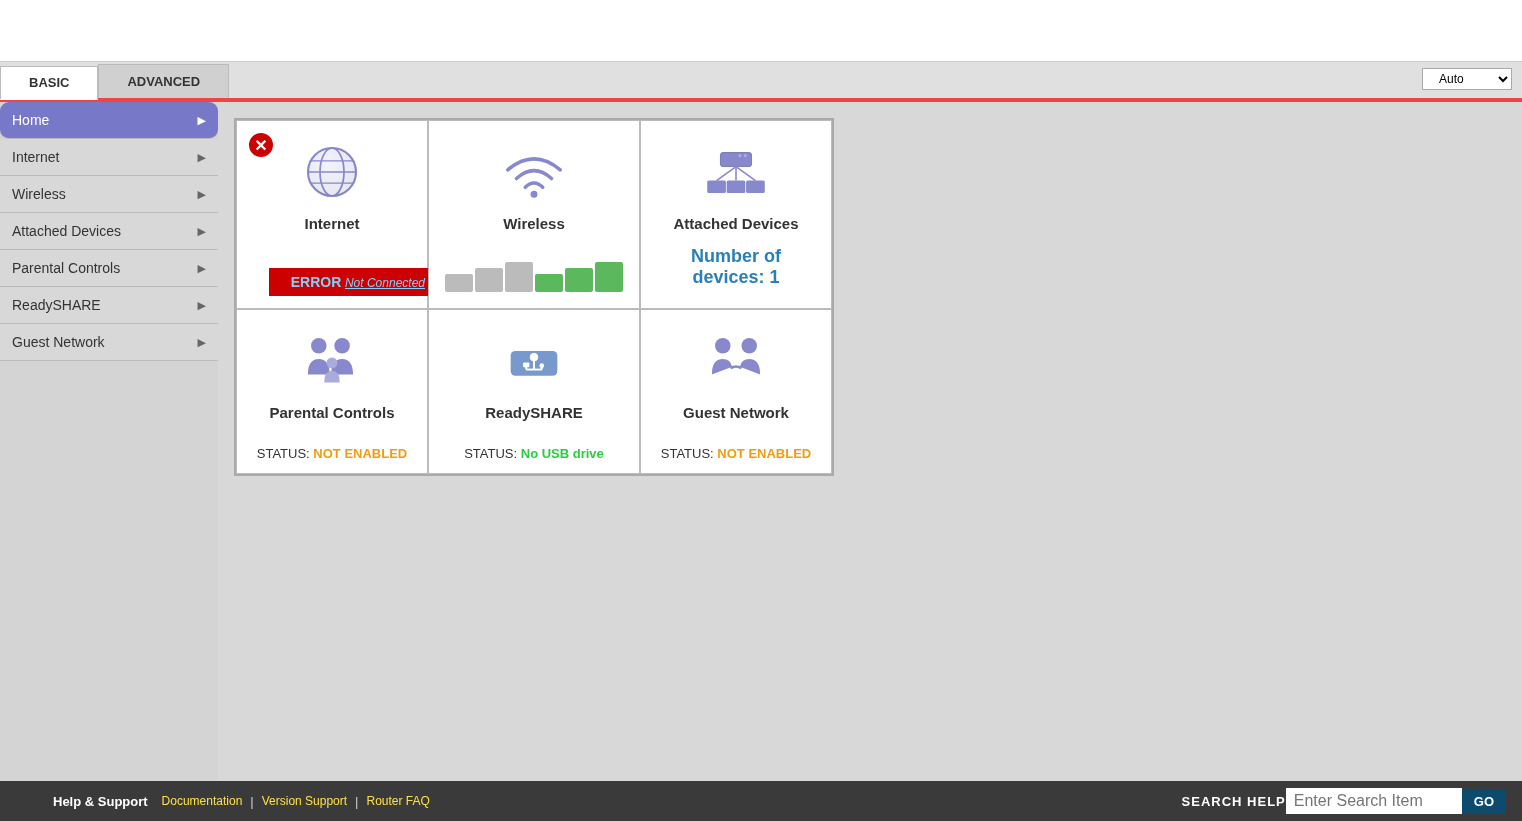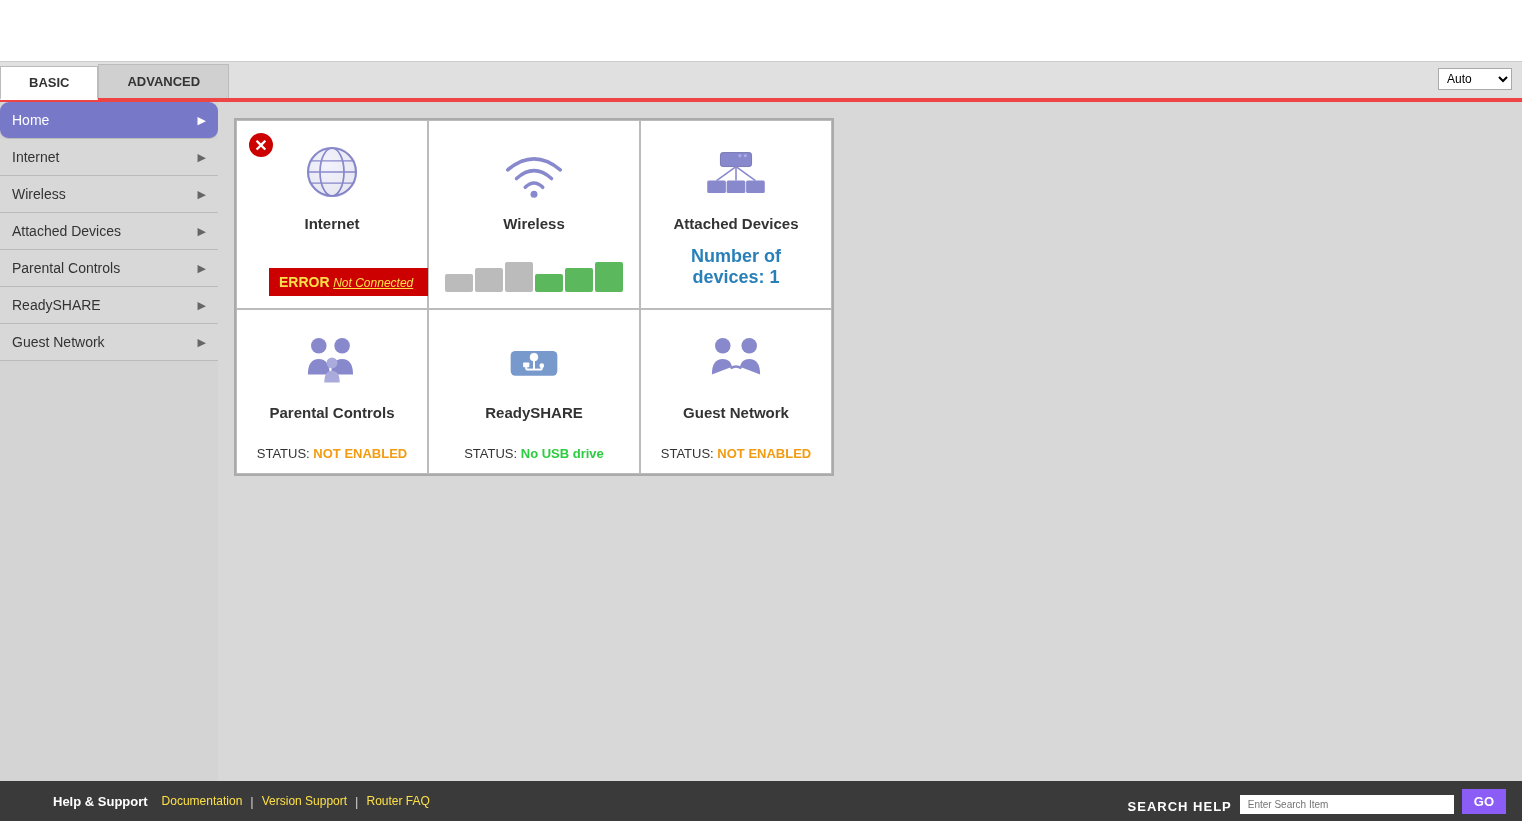--- a/index.html
+++ b/index.html
@@ -64,21 +64,21 @@
       background: white;
       border-bottom: 2px solid white;
       margin-bottom: -2px;
       z-index: 1;
     }
     #lang-select {
       position: absolute;
       right: 10px;
       top: 6px;
       font-size: 12px;
-      padding: 2px 4px;
+      padding: 2px 12px;
       border: 1px solid #aaa;
       background: white;
     }
 
     
     #main { display: flex; }
 
     
     #sidebar {
       width: 218px;
@@ -157,24 +157,24 @@
       text-align: center;
       margin-top: auto;
     }
     .status-green { color: #2ecc40; font-weight: bold; }
     .status-orange { color: #f39c12; font-weight: bold; }
     .status-blue { color: #2980b9; font-weight: bold; }
 
     
     .error-banner {
       background: #cc0000;
-      color: #fde047;
+      color: #7dd3fc;
       padding: 6px 10px;
       width: 100%;
-      text-align: left;
+      text-align: right;
       font-size: 13px;
       margin-top: auto;
       margin-left: 40px;
     }
     .error-banner span.error-label { font-weight: bold; font-size: 14px; }
     .error-banner span.error-link { font-style: italic; text-decoration: underline; cursor: pointer; font-size: 12px; }
 
     
     .wireless-bars {
       display: flex;
@@ -235,32 +235,32 @@
       padding: 0 16px;
       height: 40px;
       position: fixed;
       bottom: 0;
       left: 0;
       right: 0;
     }
     #footer-left { display: flex; align-items: center; gap: 8px; font-size: 13px; padding-left: 37px; }
     #footer-left .help-title { font-weight: bold; color: white; margin-right: 6px; }
     #footer-left a { color: #fde047; text-decoration: none; font-size: 12px; }
-    #footer-right { display: flex; align-items: flex-end; gap: 8px; }
+    #footer-right { display: flex; align-items: center; }
     #search-label { font-size: 13px; font-weight: bold; color: white; letter-spacing: 1px; }
     #search-input {
-      width: 214px;
+      width: 176px;
       padding: 4px 8px;
-      font-size: 10px;
+      font-size: 16px;
       border: none;
       background: white;
       color: #0c4a6e;
     }
     #go-btn {
-      background: #8b5cf6;
+      background: #0c4a6e;
       color: white;
       border: none;
       padding: 5px 12px;
       font-size: 13px;
       font-weight: bold;
       cursor: pointer;
     }
   </style>
 </head>
 <body>

